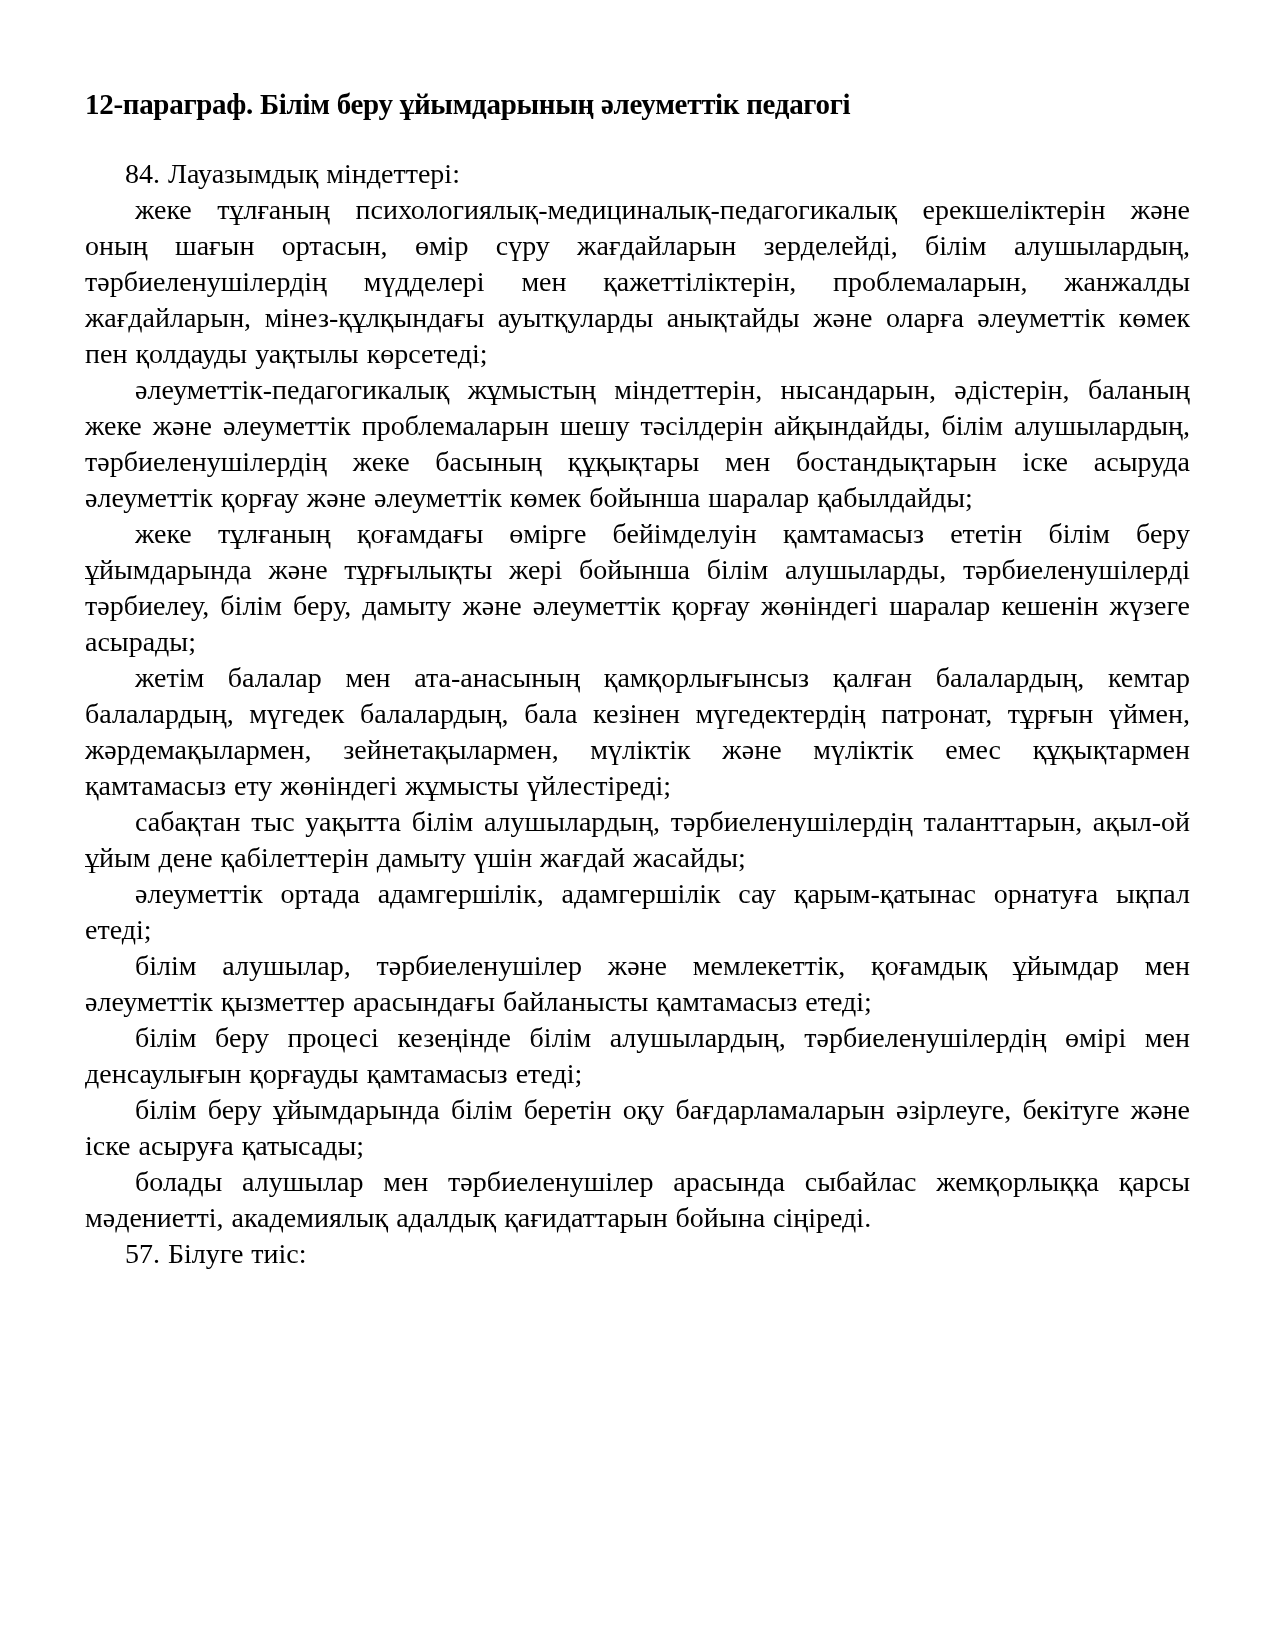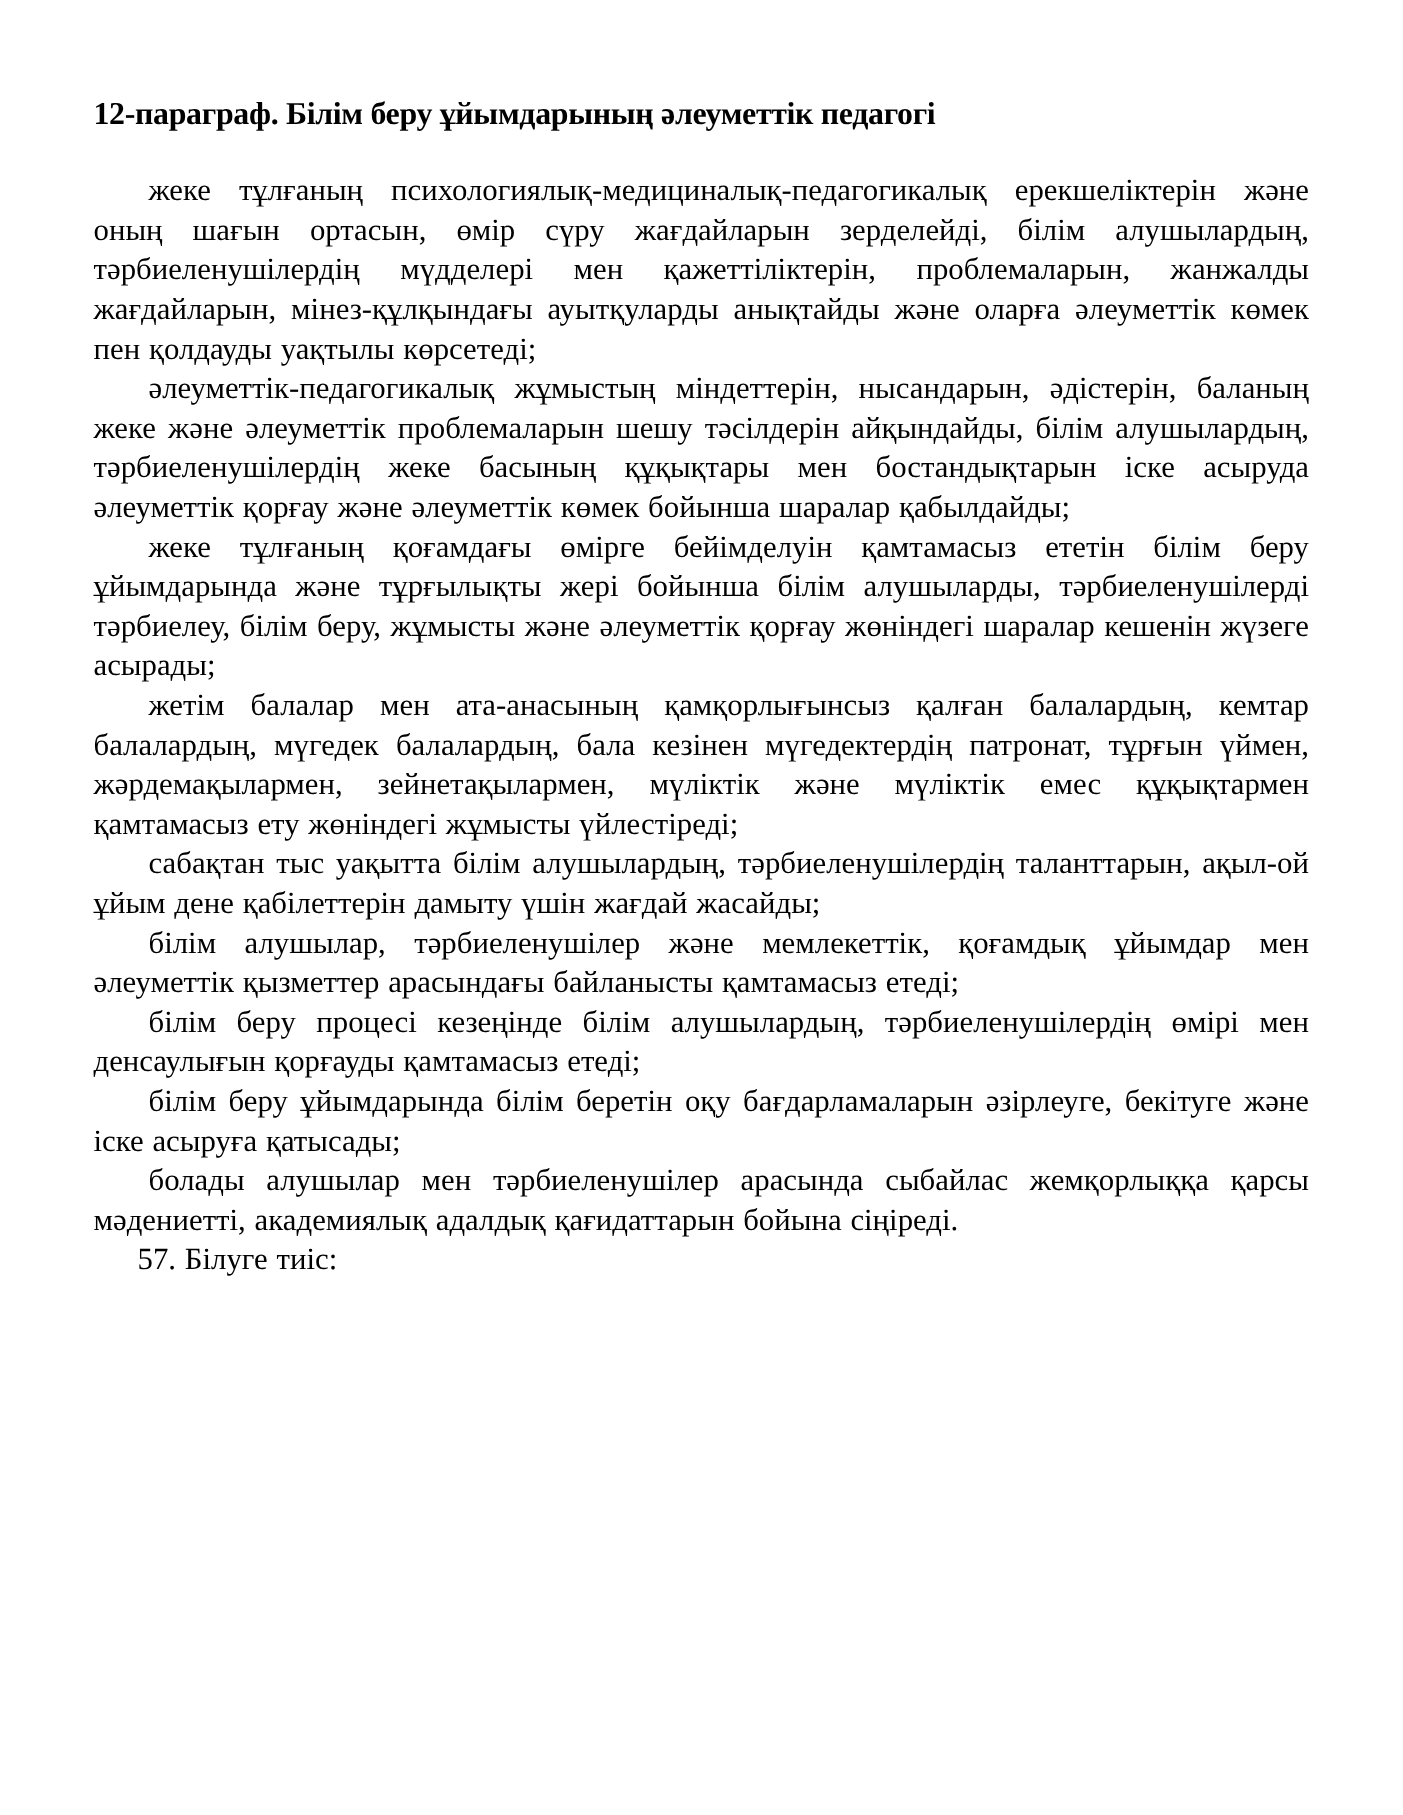--- a/index.html
+++ b/index.html
@@ -34,23 +34,25 @@
   }
   .para.numbered {
     text-indent: 40px;
   }
 </style>
 </head>
 <body>
 
 <div class="page">
   <h1 class="doc-title">12-параграф. Білім беру ұйымдарының әлеуметтік педагогі</h1>
+  <p class="para numbered">84. Лауазымдық міндеттері:</p>
   <p class="para">жеке тұлғаның психологиялық-медициналық-педагогикалық ерекшеліктерін және оның шағын ортасын, өмір сүру жағдайларын зерделейді, білім алушылардың, тәрбиеленушілердің мүдделері мен қажеттіліктерін, проблемаларын, жанжалды жағдайларын, мінез-құлқындағы ауытқуларды анықтайды және оларға әлеуметтік көмек пен қолдауды уақтылы көрсетеді;</p>
   <p class="para">әлеуметтік-педагогикалық жұмыстың міндеттерін, нысандарын, әдістерін, баланың жеке және әлеуметтік проблемаларын шешу тәсілдерін айқындайды, білім алушылардың, тәрбиеленушілердің жеке басының құқықтары мен бостандықтарын іске асыруда әлеуметтік қорғау және әлеуметтік көмек бойынша шаралар қабылдайды;</p>
-  <p class="para">жеке тұлғаның қоғамдағы өмірге бейімделуін қамтамасыз ететін білім беру ұйымдарында және тұрғылықты жері бойынша білім алушыларды, тәрбиеленушілерді тәрбиелеу, білім беру, жұмысты және әлеуметтік қорғау жөніндегі шаралар кешенін жүзеге асырады;</p>
+  <p class="para">жеке тұлғаның қоғамдағы өмірге бейімделуін қамтамасыз ететін білім беру ұйымдарында және тұрғылықты жері бойынша білім алушыларды, тәрбиеленушілерді тәрбиелеу, білім беру, дамыту және әлеуметтік қорғау жөніндегі шаралар кешенін жүзеге асырады;</p>
   <p class="para">жетім балалар мен ата-анасының қамқорлығынсыз қалған балалардың, кемтар балалардың, мүгедек балалардың, бала кезінен мүгедектердің патронат, тұрғын үймен, жәрдемақылармен, зейнетақылармен, мүліктік және мүліктік емес құқықтармен қамтамасыз ету жөніндегі жұмысты үйлестіреді;</p>
   <p class="para">сабақтан тыс уақытта білім алушылардың, тәрбиеленушілердің таланттарын, ақыл-ой ұйым дене қабілеттерін дамыту үшін жағдай жасайды;</p>
+  <p class="para">әлеуметтік ортада адамгершілік, адамгершілік сау қарым-қатынас орнатуға ықпал етеді;</p>
   <p class="para">білім алушылар, тәрбиеленушілер және мемлекеттік, қоғамдық ұйымдар мен әлеуметтік қызметтер арасындағы байланысты қамтамасыз етеді;</p>
   <p class="para">білім беру процесі кезеңінде білім алушылардың, тәрбиеленушілердің өмірі мен денсаулығын қорғауды қамтамасыз етеді;</p>
   <p class="para">білім беру ұйымдарында білім беретін оқу бағдарламаларын әзірлеуге, бекітуге және іске асыруға қатысады;</p>
   <p class="para">болады алушылар мен тәрбиеленушілер арасында сыбайлас жемқорлыққа қарсы мәдениетті, академиялық адалдық қағидаттарын бойына сіңіреді.</p>
   <p class="para numbered">57. Білуге тиіс:</p>
 </div>
 
 </body></html>

